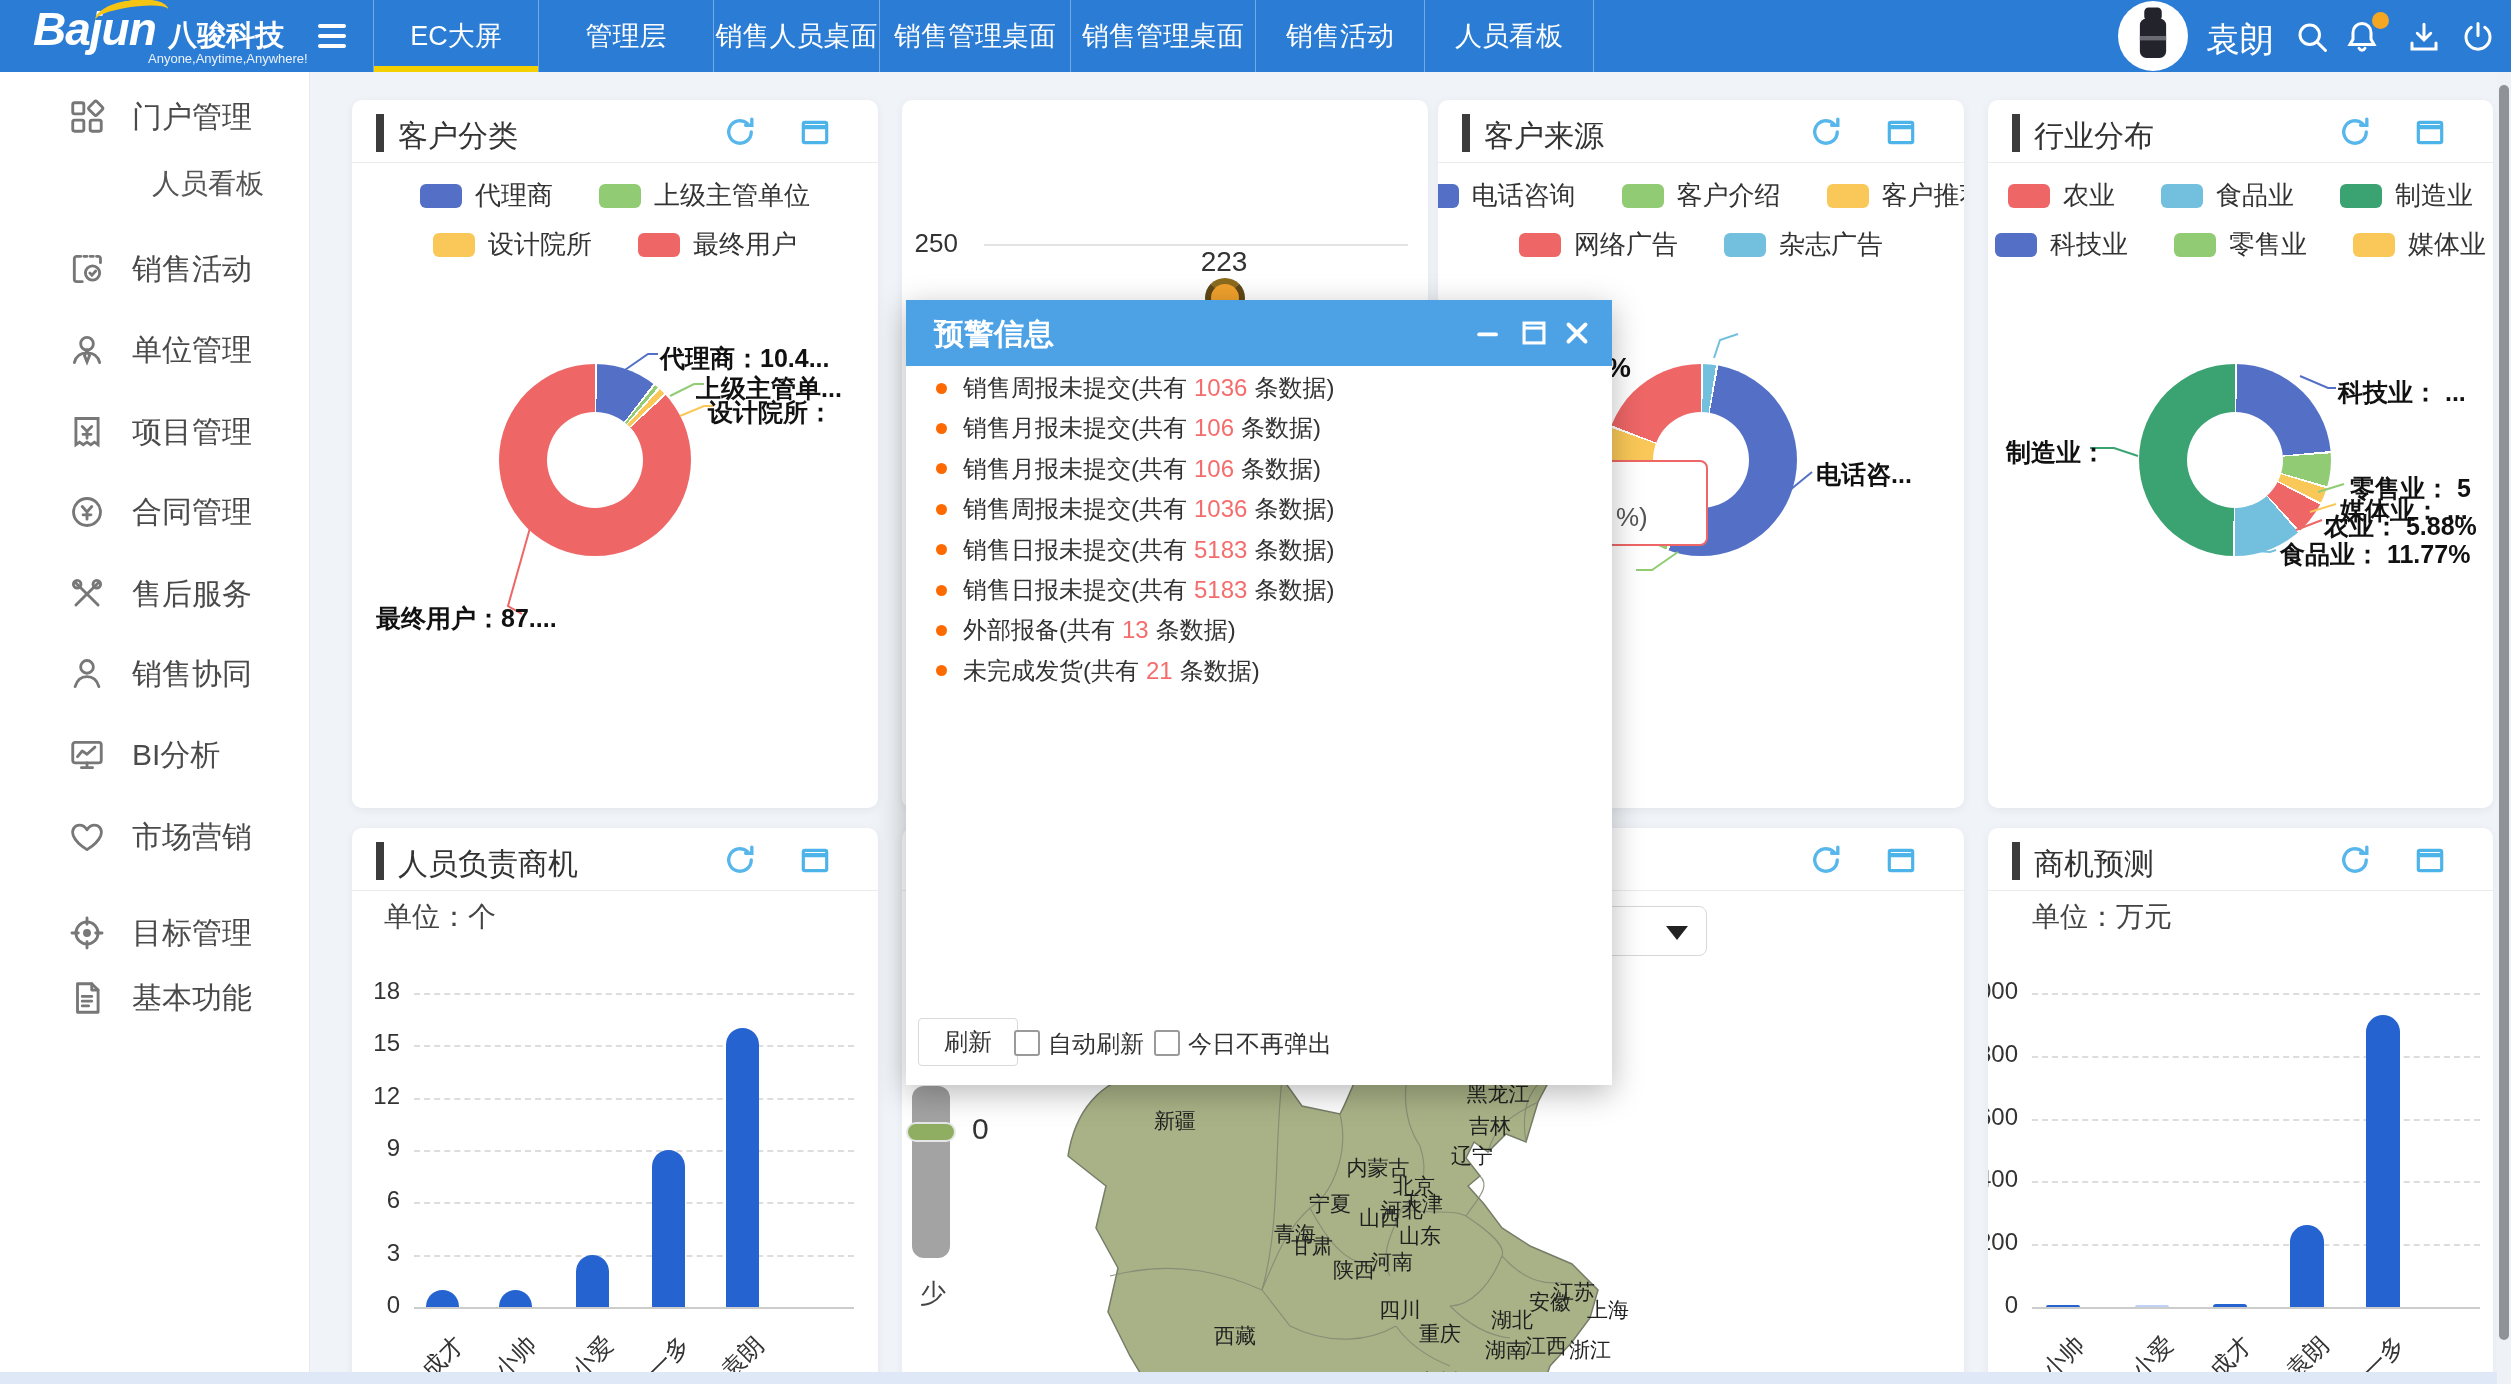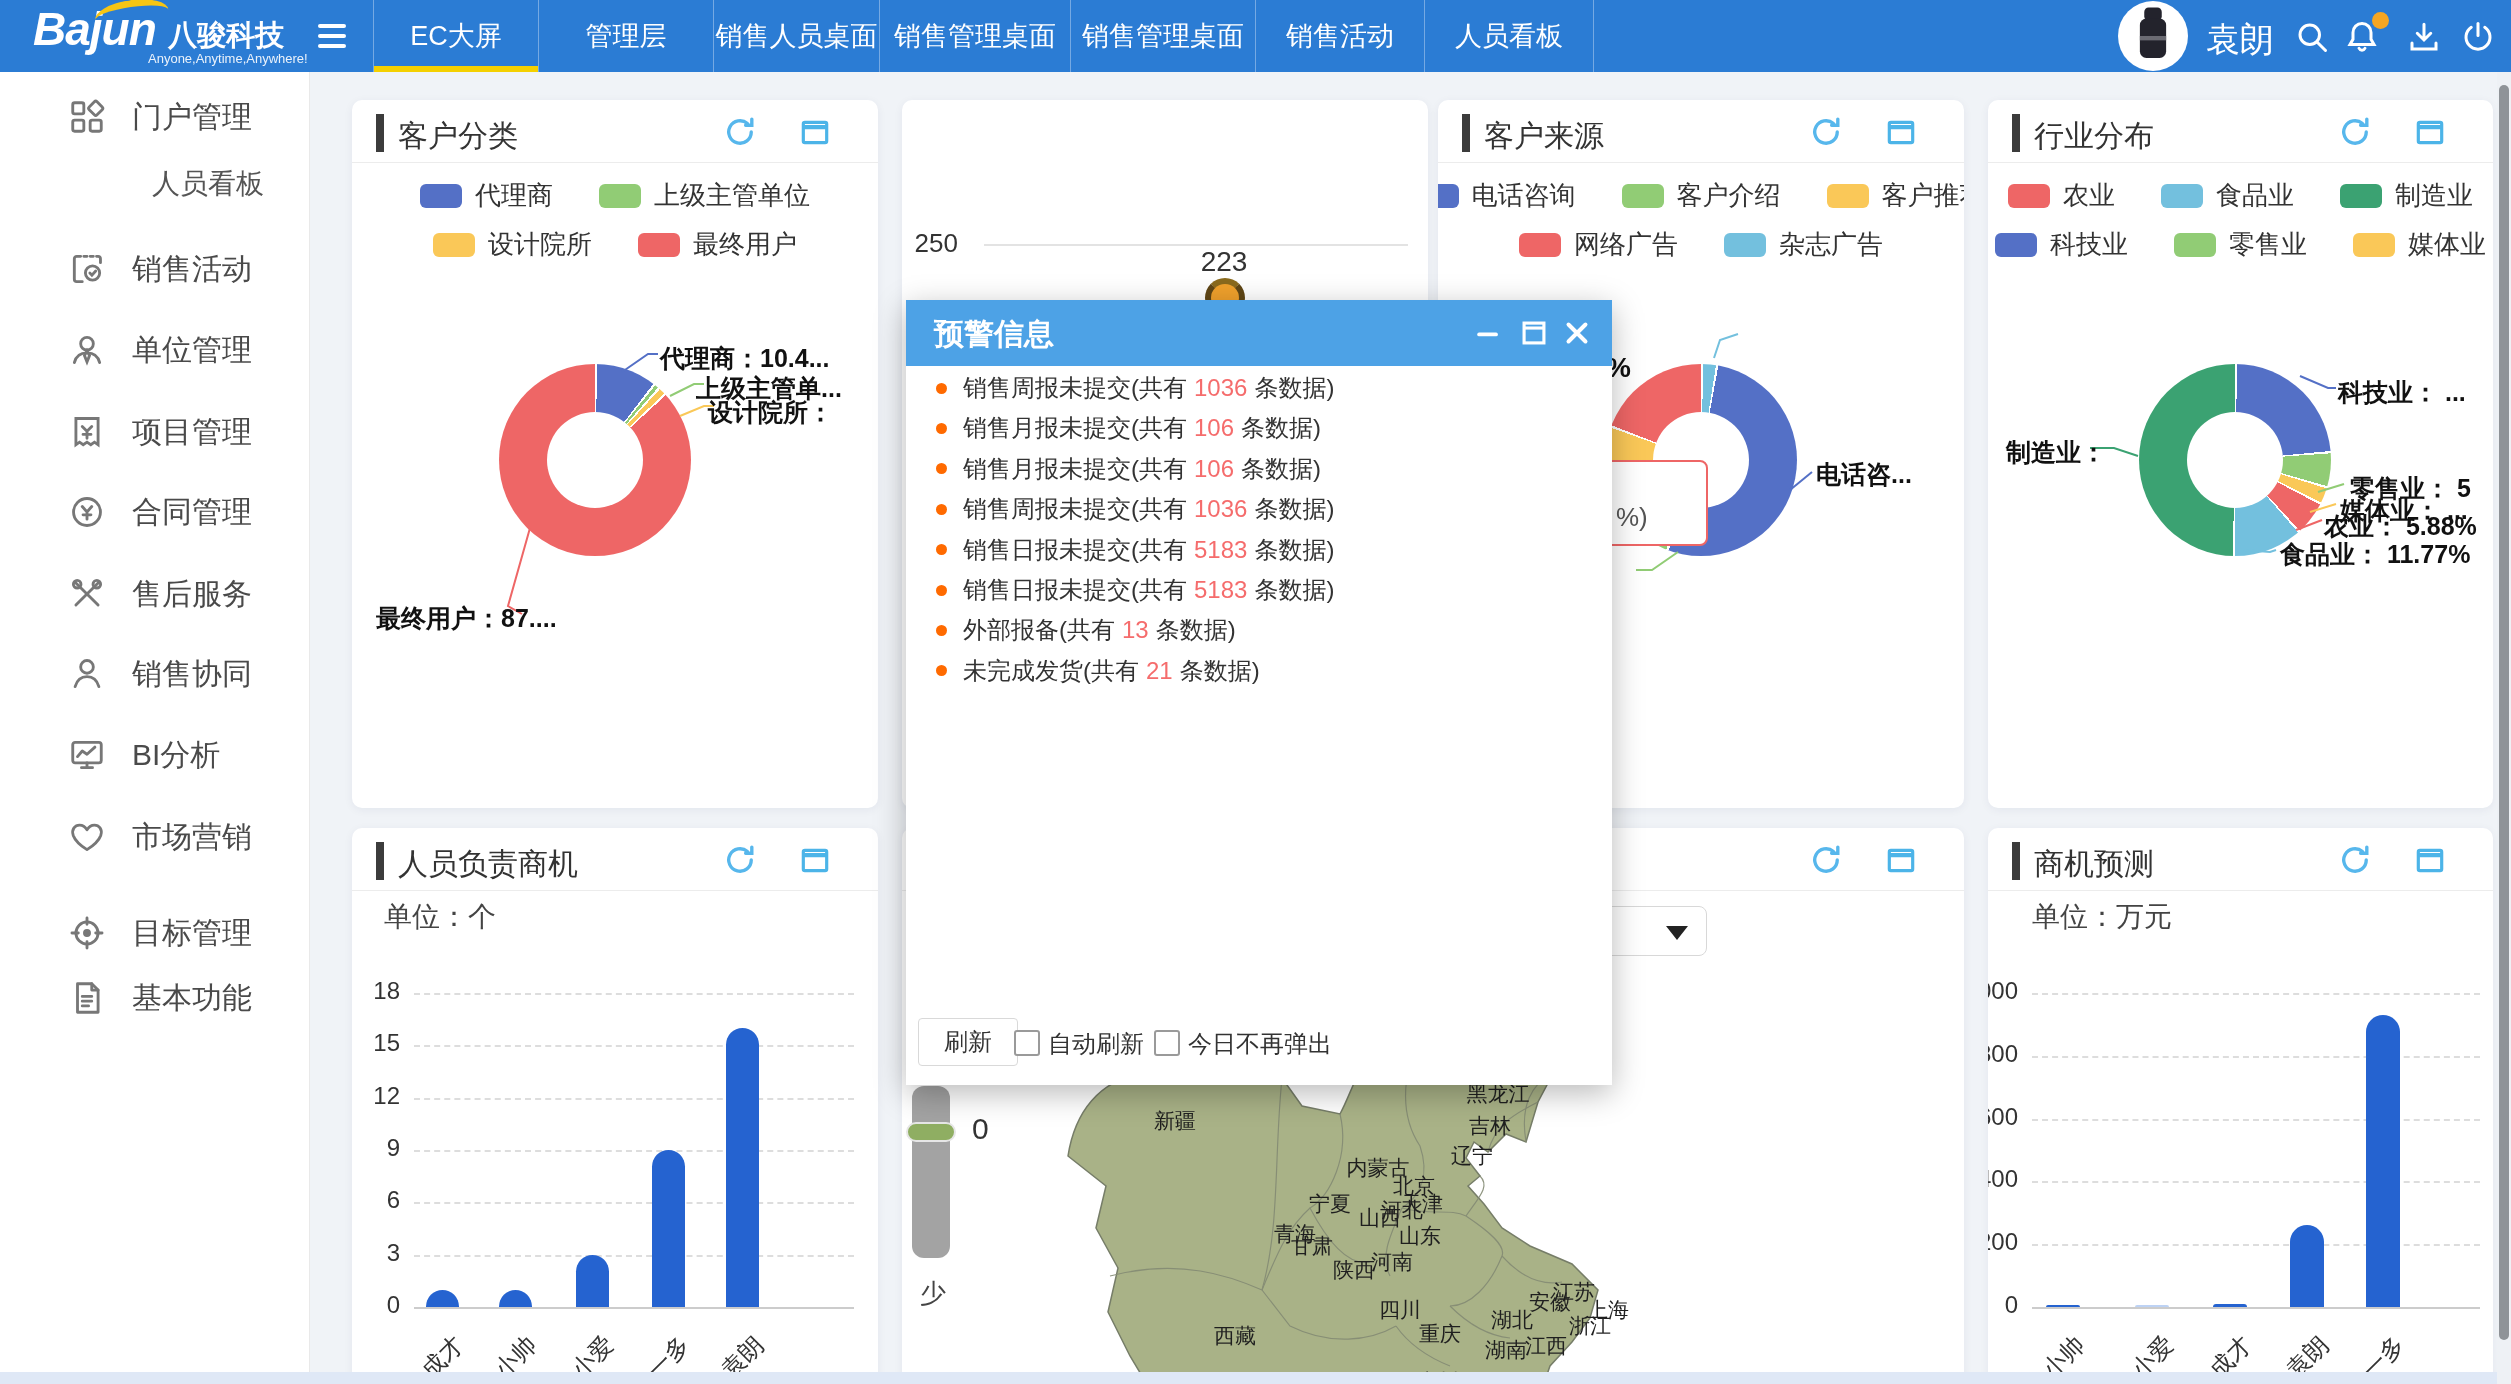--- a/index.html
+++ b/index.html
@@ -543,21 +543,21 @@
           <span class="prov" style="left: 430px; top: 272px;">山西</span>
           <span class="prov" style="left: 470px; top: 290px;">山东</span>
           <span class="prov" style="left: 442px; top: 316px;">河南</span>
           <span class="prov" style="left: 404px; top: 324px;">陕西</span>
           <span class="prov" style="left: 450px; top: 364px;">四川</span>
           <span class="prov" style="left: 490px; top: 388px;">重庆</span>
           <span class="prov" style="left: 562px; top: 374px;">湖北</span>
           <span class="prov" style="left: 600px; top: 356px;">安徽</span>
           <span class="prov" style="left: 624px; top: 346px;">江苏</span>
           <span class="prov" style="left: 658px; top: 364px;">上海</span>
-          <span class="prov" style="left: 640px; top: 380px; text-align: right;">浙江</span>
+          <span class="prov" style="left: 640px; top: 404px; text-align: right;">浙江</span>
           <span class="prov" style="left: 596px; top: 400px;">江西</span>
           <span class="prov" style="left: 556px; top: 404px;">湖南</span>
           <span class="prov" style="left: 488px; top: 436px;">贵州</span>
         </div>
     </div>
   </div>
 
   <div class="card" style="left:1988px;top:828px;width:505px;height:600px">
     <div class="card-head">
       <span class="tbar"></span>

